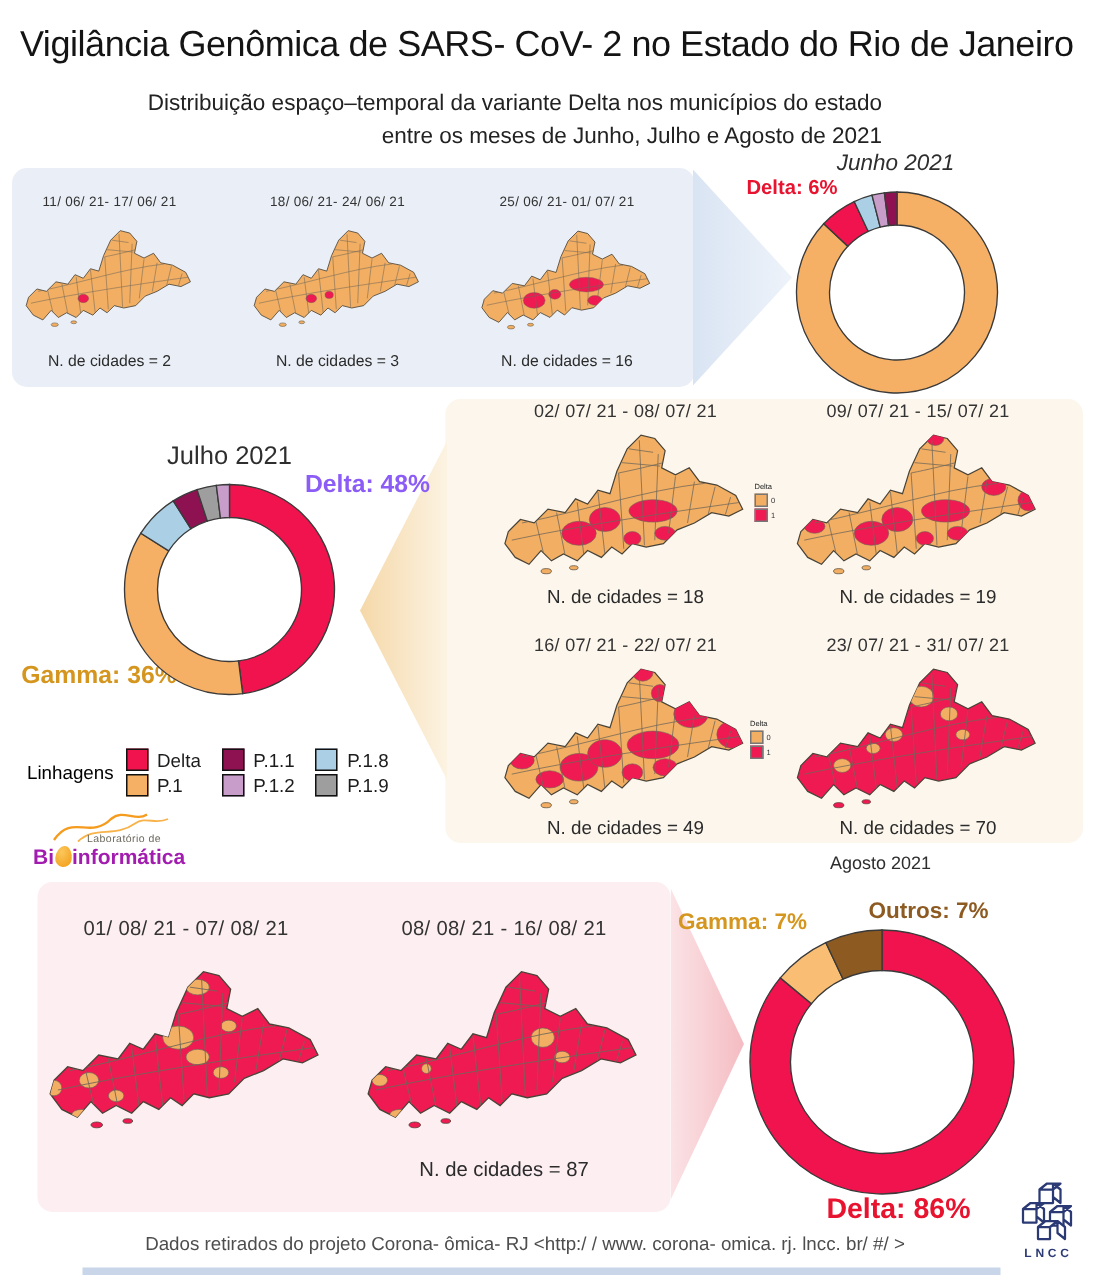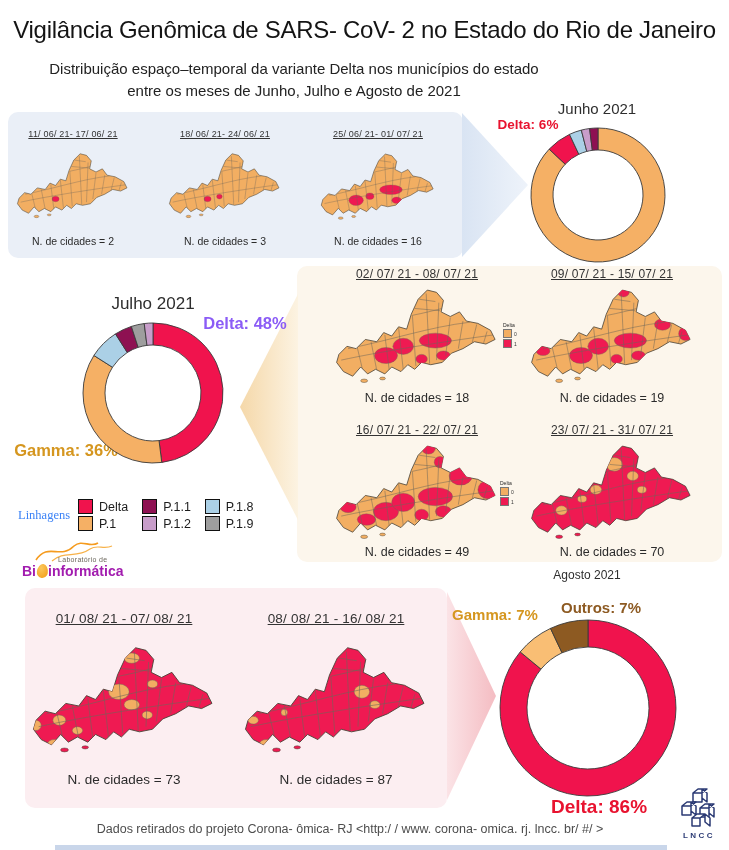--- a/index.html
+++ b/index.html
@@ -3,54 +3,54 @@
 <meta charset="utf-8">
 <style>
   * { margin:0; padding:0; box-sizing:border-box; }
   html,body { background:#ffffff; }
   body { font-family:"Liberation Sans", sans-serif; }
   #poster { position:relative; width:729px; height:850px; background:#ffffff; overflow:hidden;padding-left:12px; }
   .abs { position:absolute; }
   .ctr { text-align:center; }
 
   .main-title { left:0; top:16px; width:729px; font-size:24px; font-weight:500; color:#141414; letter-spacing:-0.3px; }
-  .subtitle { left:0; top:58px; width:588px; font-size:15px; color:#222; line-height:1.45; }
+  .subtitle { left:0; top:58px; width:588px; font-size:15px; color:#222; line-height:1.45;text-align:right; }
 
   .panel { border-radius:10px; }
   .panel-june { left:8px; top:112px; width:455px; height:146px; background:#EAEFF7; }
   .arrow-june { left:462px; top:113px; width:66px; height:144px;
     background:linear-gradient(to right,#D9E4F3,#EEF3FA);
     clip-path:polygon(0 0, 100% 50%, 0 100%); }
   .panel-july { left:297px; top:266px; width:425px; height:296px; background:#FCF6EC; }
   .arrow-july { left:240px; top:294px; width:58px; height:226px;
     background:linear-gradient(to left,#FCF3E2,#F5D8A9);
     clip-path:polygon(100% 0, 0 50%, 100% 100%); }
   .panel-aug { left:25px; top:588px; width:422px; height:220px; background:#FCEEF1; }
   .arrow-aug { left:447px; top:592px; width:49px; height:208px;
     background:linear-gradient(to right,#FBE3E6,#F4BCC2);
     clip-path:polygon(0 0, 100% 50%, 0 100%); }
 
-  .map-date { font-size:9px; color:#333; letter-spacing:0.2px;text-decoration:underline; }
+  .map-date { font-size:9px; color:#333; letter-spacing:0.2px; }
   .map-date.md-lg { font-size:12px; }
   .map-date.md-xl { font-size:13.5px; }
   .map-cities { font-size:10.5px; color:#2b2b2b; }
   .map-cities.mc-lg { font-size:12.5px; }
   .map-cities.mc-xl { font-size:13.5px; }
 
   .donut-title { color:#2e2e2e; }
   .lbl { font-weight:700; }
 
   .mini-legend { width:26px; }
   .mini-legend .mini-title { font-size:5px; color:#222; margin-bottom:1px; }
   .mini-row { display:flex; align-items:center; margin-bottom:1px; }
   .mini-swatch { width:9px; height:9px; border:0.5px solid #777; margin-right:2px; }
   .mini-lbl { font-size:5px; color:#333; }
 
   .legend-wrap { left:18px; top:498px; display:flex; align-items:center; }
-  .legend-title { font-size:12.5px; color:#3b82f6; margin-right:8px;font-family:Liberation Serif, serif; }
+  .legend-title { font-size:12.5px; color:#000000; margin-right:8px; }
   .legend-col { display:flex; flex-direction:column; margin-right:14px; }
   .legend-item { display:flex; align-items:center; height:17px; }
   .legend-swatch { width:15px; height:15px; border:1px solid #111; margin-right:6px; flex:0 0 auto; }
   .legend-label { font-size:12.5px; color:#1c1c1c; }
 
   .biologo { left:20px; top:540px; width:120px; height:46px; }
   .biologo .swirl { position:absolute; left:14px; top:0; }
   .biologo .toptext { position:absolute; left:38px; top:16px; font-size:7px; color:#6b675c; letter-spacing:0.3px; }
   .biologo .wordmark { position:absolute; left:2px; top:23px; font-size:14px; font-weight:700; color:#a21caf; display:flex; align-items:center; }
   .biologo .egg { display:inline-block; width:11px; height:14px; background:radial-gradient(ellipse at 35% 30%, #FBC75B, #F29A13); border-radius:50% 50% 50% 50%/60% 60% 40% 40%; transform:rotate(8deg); margin:0 0.5px; }
@@ -175,21 +175,21 @@
           <path d="M135,42 L132,52" fill="none" stroke="#6f675a" stroke-width="0.45"></path>
           <path d="M76,14 L90,16" fill="none" stroke="#6f675a" stroke-width="0.45"></path>
           <path d="M72,22 L94,24" fill="none" stroke="#6f675a" stroke-width="0.45"></path>
         </g>
       <ellipse cx="28" cy="85" rx="3" ry="1.5" fill="#F2AE62" stroke="#4a4438" stroke-width="0.4"></ellipse>
       <ellipse cx="44" cy="83" rx="2.5" ry="1.2" fill="#F2AE62" stroke="#4a4438" stroke-width="0.4"></ellipse>
     </svg>
     </div>
   <div class="abs ctr map-cities" style="left:318px;top:235px;width:120px;">N. de cidades = 16</div>
 
-  <div class="abs ctr donut-title" style="left:527px;top:100px;width:140px;font-size:15px;">Junho 2021</div>
+  <div class="abs ctr donut-title" style="left:527px;top:100px;width:140px;font-size:15px;font-style:italic;">Junho 2021</div>
   <div class="abs ctr lbl" style="left: 490px; top: 117px; width: 76px; font-size: 13.5px; color: rgb(232, 19, 47);">Delta: 6%</div>
   <div class="abs" id="donut-june" style="left:529px;top:126px;">
       <svg width="138" height="138" viewBox="0 0 138 138">
         <path d="M69.00,2.00 A67,67 0 1 1 20.16,23.14 L36.20,38.20 A45,45 0 1 0 69.00,24.00 Z" fill="#F5B065" stroke="#3a3a3a" stroke-width="0.9"></path>
         <path d="M20.16,23.14 A67,67 0 0 1 40.47,8.38 L49.84,28.28 A45,45 0 0 0 36.20,38.20 Z" fill="#F0134D" stroke="#3a3a3a" stroke-width="0.9"></path>
         <path d="M40.47,8.38 A67,67 0 0 1 52.34,4.10 L57.81,25.41 A45,45 0 0 0 49.84,28.28 Z" fill="#ABD0E6" stroke="#3a3a3a" stroke-width="0.9"></path>
         <path d="M52.34,4.10 A67,67 0 0 1 60.60,2.53 L63.36,24.35 A45,45 0 0 0 57.81,25.41 Z" fill="#C89DCA" stroke="#3a3a3a" stroke-width="0.9"></path>
         <path d="M60.60,2.53 A67,67 0 0 1 69.00,2.00 L69.00,24.00 A45,45 0 0 0 63.36,24.35 Z" fill="#8E1152" stroke="#3a3a3a" stroke-width="0.9"></path>
       </svg>
     </div>
@@ -481,21 +481,20 @@
           <path d="M114,33 L110,57" fill="none" stroke="#6f675a" stroke-width="0.45"></path>
           <path d="M126,36 L122,52" fill="none" stroke="#6f675a" stroke-width="0.45"></path>
           <path d="M135,42 L132,52" fill="none" stroke="#6f675a" stroke-width="0.45"></path>
           <path d="M76,14 L90,16" fill="none" stroke="#6f675a" stroke-width="0.45"></path>
           <path d="M72,22 L94,24" fill="none" stroke="#6f675a" stroke-width="0.45"></path>
         </g>
       <ellipse cx="28" cy="85" rx="3" ry="1.5" fill="#EF1A52" stroke="#4a4438" stroke-width="0.4"></ellipse>
       <ellipse cx="44" cy="83" rx="2.5" ry="1.2" fill="#EF1A52" stroke="#4a4438" stroke-width="0.4"></ellipse>
     </svg>
     </div>
-  <div class="abs ctr map-cities mc-xl" style="left:28px;top:772px;width:192px;">N. de cidades = 73</div>
 
   <div class="abs ctr map-date md-xl" style="left:240px;top:611px;width:192px;">08/ 08/ 21 - 16/ 08/ 21</div>
   <div class="abs" id="m8" style="left:240px;top:640px;width:192px;">
       <svg width="192" height="119" viewBox="0 0 148 92">
       <defs>
           <clipPath id="mclip8">
             <path d="M6,62 L13,55 L21,57 L29,49 L39,51 L45,43 L52,46 L58,38 L65,40 L69,27 L75,14 L83,6 L91,8 L97,15 L95,25 L103,29 L111,25 L117,33 L127,35 L138,41 L142,49 L134,53 L124,51 L114,57 L104,61 L96,69 L86,71 L78,69 L72,75 L66,71 L60,77 L52,73 L46,79 L38,75 L31,79 L25,73 L18,81 L10,77 L4,69 Z"></path>
           </clipPath>
         </defs>
       <path d="M6,62 L13,55 L21,57 L29,49 L39,51 L45,43 L52,46 L58,38 L65,40 L69,27 L75,14 L83,6 L91,8 L97,15 L95,25 L103,29 L111,25 L117,33 L127,35 L138,41 L142,49 L134,53 L124,51 L114,57 L104,61 L96,69 L86,71 L78,69 L72,75 L66,71 L60,77 L52,73 L46,79 L38,75 L31,79 L25,73 L18,81 L10,77 L4,69 Z" fill="#EF1A52" stroke="#4a4438" stroke-width="0.7"></path>
@@ -523,21 +522,21 @@
           <path d="M72,22 L94,24" fill="none" stroke="#6f675a" stroke-width="0.45"></path>
         </g>
       <ellipse cx="28" cy="85" rx="3" ry="1.5" fill="#EF1A52" stroke="#4a4438" stroke-width="0.4"></ellipse>
       <ellipse cx="44" cy="83" rx="2.5" ry="1.2" fill="#EF1A52" stroke="#4a4438" stroke-width="0.4"></ellipse>
     </svg>
     </div>
   <div class="abs ctr map-cities mc-xl" style="left:240px;top:772px;width:192px;">N. de cidades = 87</div>
 
   <div class="abs ctr donut-title" style="left:492px;top:568px;width:190px;font-size:12px;">Agosto 2021</div>
   <div class="abs ctr lbl" style="left: 452px; top: 606px; width: 86px; font-size: 15px; color: rgb(213, 150, 31);">Gamma: 7%</div>
-  <div class="abs ctr lbl" style="left: 558px; top: 599px; width: 86px; font-size: 15px; color: rgb(141, 90, 34);">Outros: 7%</div>
+  <div class="abs ctr lbl" style="left: 576px; top: 599px; width: 86px; font-size: 15px; color: rgb(141, 90, 34);">Outros: 7%</div>
   <div class="abs ctr lbl" style="left: 543px; top: 796px; width: 112px; font-size: 19px; color: rgb(232, 19, 47);">Delta: 86%</div>
   <div class="abs" id="donut-aug" style="left:499px;top:619px;">
       <svg width="178" height="178" viewBox="0 0 178 178">
         <path d="M89.00,1.00 A88,88 0 1 1 21.19,32.91 L42.00,50.12 A61,61 0 1 0 89.00,28.00 Z" fill="#F0134D" stroke="#3a3a3a" stroke-width="0.9"></path>
         <path d="M21.19,32.91 A88,88 0 0 1 51.53,9.38 L63.03,33.81 A61,61 0 0 0 42.00,50.12 Z" fill="#F9BE74" stroke="#3a3a3a" stroke-width="0.9"></path>
         <path d="M51.53,9.38 A88,88 0 0 1 89.00,1.00 L89.00,28.00 A61,61 0 0 0 63.03,33.81 Z" fill="#8D5A22" stroke="#3a3a3a" stroke-width="0.9"></path>
       </svg>
     </div>
 
   <div class="abs ctr footer">Dados retirados do projeto Corona- ômica- RJ &lt;http:/ / www. corona- omica. rj. lncc. br/ #/ &gt;</div>

